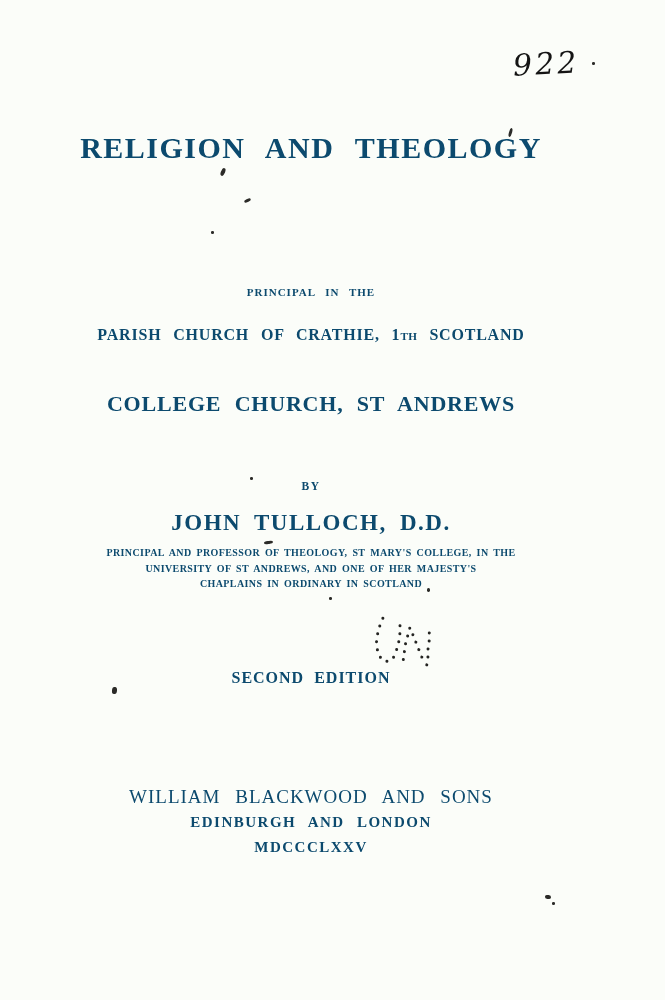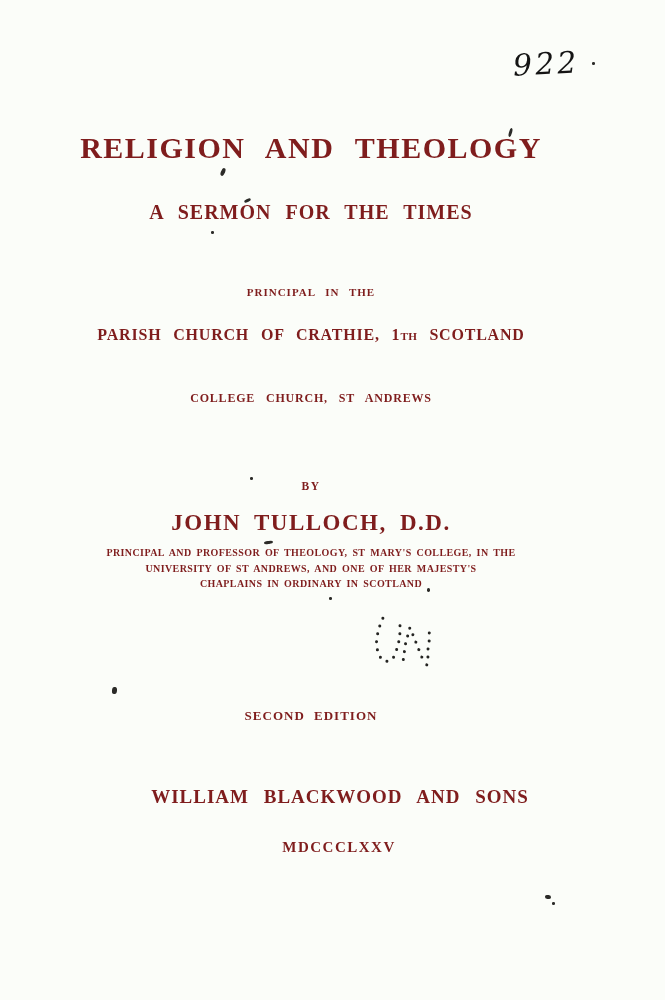--- a/index.html
+++ b/index.html
@@ -4,57 +4,56 @@
 <style>
   html,body{margin:0;padding:0;}
   body{
     width:665px;height:1000px;position:relative;overflow:hidden;
     background:#fbfdf9;
     font-family:"Liberation Serif","DejaVu Serif",serif;
   }
   .page{position:absolute;inset:0;}
   .line{
     position:absolute;left:0;width:622px;text-align:center;
-    color:#7f1d1d;white-space:nowrap;
+    color:#0c4a6e;white-space:nowrap;
   }
   .title     {top:131px;font-size:30px;font-weight:bold;letter-spacing:1.5px;word-spacing:12px;}
   .subtitle  {top:201px;font-size:20px;font-weight:bold;letter-spacing:1px;word-spacing:8px;}
   .preached  {top:286px;font-size:11px;font-weight:bold;letter-spacing:1px;word-spacing:6px;}
   .occasion1 {top:326px;font-size:16px;font-weight:bold;letter-spacing:0.8px;word-spacing:7px;}
   .ord       {font-size:0.7em;letter-spacing:0.5px;}
   .andinthe  {top:366px;font-size:10.5px;font-weight:bold;letter-spacing:1px;word-spacing:5px;}
-  .occasion2 {top:391px;font-size:12px;font-weight:bold;letter-spacing:0.8px;word-spacing:7px;}
+  .occasion2 {top:391px;font-size:22px;font-weight:bold;letter-spacing:0.8px;word-spacing:7px;}
   .by        {top:480px;font-size:11.5px;font-weight:bold;letter-spacing:1.5px;}
   .author    {top:510px;font-size:23px;font-weight:bold;letter-spacing:1.5px;word-spacing:6px;}
   .affil     {top:545px;font-size:10px;font-weight:bold;letter-spacing:0.4px;word-spacing:2px;line-height:15.5px;}
-  .edition   {top:669px;font-size:13px;font-weight:bold;letter-spacing:1px;word-spacing:5px;margin-top:39px;}
-  .publisher {top:786px;font-size:19px;font-weight:bold;letter-spacing:1px;word-spacing:9px;padding-left:29px;}
+  .edition   {top:669px;font-size:16px;font-weight:bold;letter-spacing:1px;word-spacing:5px;}
+  .publisher {top:786px;font-size:19px;font-weight:normal;letter-spacing:1px;word-spacing:9px;}
   .cities    {top:814px;font-size:15px;font-weight:bold;letter-spacing:1.5px;word-spacing:7px;}
-  .year      {top:839px;font-size:15px;font-weight:bold;letter-spacing:1.5px;padding-left:28px;}
+  .year      {top:839px;font-size:15px;font-weight:bold;letter-spacing:1.5px;}
   .handwritten{
     position:absolute;left:513px;top:46px;
     font-family:"DejaVu Serif",serif;font-style:italic;
     font-size:30px;letter-spacing:3px;color:#141414;
     transform:rotate(-3deg);white-space:nowrap;
   }
   .stamp{position:absolute;left:372px;top:616px;width:64px;height:56px;transform:rotate(8deg);}
   .stamp .dot{position:absolute;width:3px;height:3px;background:#242422;border-radius:50%;}
   .noise{position:absolute;inset:0;}
   .noise span{position:absolute;background:#2b2b28;border-radius:45%;display:block;}
 </style>
 </head>
 <body>
 
 <div class="page">
 
   <div class="handwritten">922</div>
 
   <div class="line title">RELIGION AND THEOLOGY</div>
 
-  <div class="line subtitle">A SERMON FOR THE TIMES</div>
 
   <div class="line preached">PRINCIPAL IN THE</div>
 
   <div class="line occasion1">
     <span>PARISH CHURCH OF CRATHIE, 1</span><span class="ord">TH</span><span> SCOTLAND</span>
   </div>
 
 
   <div class="line occasion2">COLLEGE CHURCH, ST ANDREWS</div>
 
@@ -94,20 +93,21 @@
       <span class="dot" style="left: 55px; top: 20px;"></span>
       <span class="dot" style="left: 55px; top: 28px;"></span>
       <span class="dot" style="left: 56px; top: 36px;"></span>
       <span class="dot" style="left: 56px; top: 44px;"></span>
     </div>
 
   <div class="line edition">SECOND EDITION</div>
 
   <div class="line publisher">WILLIAM BLACKWOOD AND SONS</div>
 
+  <div class="line cities">EDINBURGH AND LONDON</div>
 
   <div class="line year">MDCCCLXXV</div>
 
   <div class="noise">
       <span style="left: 592px; top: 62px; width: 3px; height: 3px;"></span>
       <span style="left: 509px; top: 128px; width: 3px; height: 9px; transform: rotate(15deg);"></span>
       <span style="left: 221px; top: 168px; width: 4px; height: 8px; transform: rotate(22deg);"></span>
       <span style="left: 244px; top: 199px; width: 7px; height: 3px; transform: rotate(-25deg);"></span>
       <span style="left: 211px; top: 231px; width: 3px; height: 3px;"></span>
       <span style="left: 250px; top: 477px; width: 3px; height: 3px;"></span>

